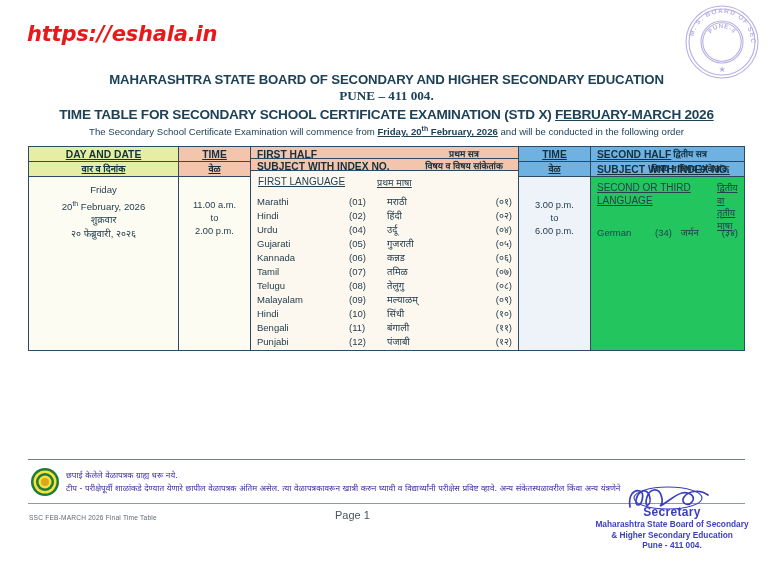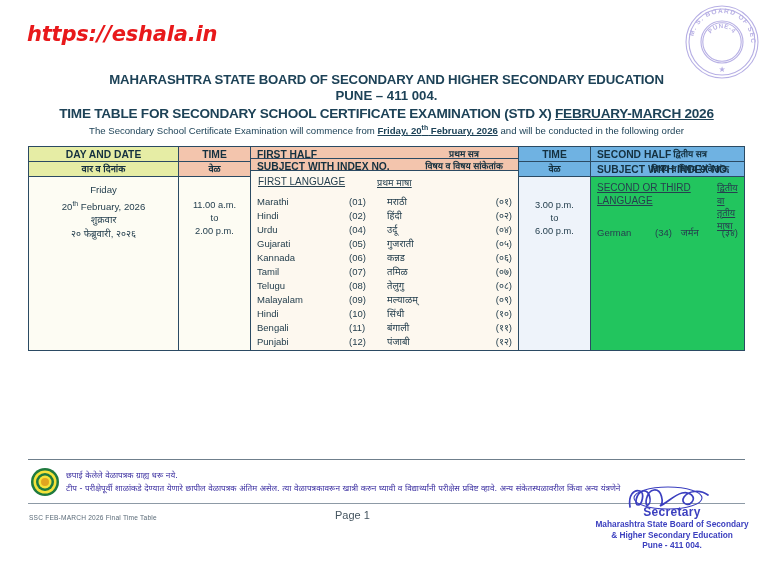--- a/index.html
+++ b/index.html
@@ -20,21 +20,21 @@
     font-size:21px; color:#e8191b;
     letter-spacing:-0.2px;
   }
 
   
   .seal { position:absolute; left:676px; top:2px; width:92px; height:80px; opacity:.62; }
 
   
   .hdr { position:absolute; left:0; top:72px; width:773px; text-align:center; }
   .hdr .l1 { font-size:13.2px; font-weight:bold; letter-spacing:-0.15px; color:#1d4257; }
-  .hdr .l2 { font-size:13.2px; font-weight:bold; margin-top:1px; color:#1d4257; }
+  .hdr .l2 { font-size:13.2px; font-weight:bold; margin-top:1px; color:#1d4257;font-family:Liberation Serif, serif; }
   .hdr .l3 { font-size:13.6px; font-weight:bold; margin-top:3px; color:#1d4257; letter-spacing:-0.25px; }
   .hdr .l3 u { text-decoration:underline; }
   .hdr .l4 { font-size:9.6px; margin-top:3px; color:#1d4257; }
   .hdr .l4 b { font-weight:bold; }
   .hdr .l4 u { text-decoration:underline; }
   .sup { font-size:0.72em; vertical-align:super; }
 
   
   .tbl {
     position:absolute; left:28px; top:146px;
@@ -49,21 +49,21 @@
   .c-day  { width:150px; background:#fdfcf3; }
   .c-tm1  { width:72px;  background:#fdfcf3; }
   .c-fh   { width:268px; background:#fdf8ef; }
   .c-tm2  { width:72px;  background:#eef3fa; }
   .c-sh   { flex:1;      background:#22c55e; }
 
   .hcell {
     height:15px; line-height:15px;
     text-align:center; font-size:10.3px; font-weight:bold;
     border-bottom:1.2px solid #2b4a63;
-    color:#14303f; white-space:nowrap; overflow:hidden;
+    color:#14303f; white-space:nowrap; overflow:hidden;text-decoration:underline;
   }
   .hcell.dev { font-size:9.3px; font-weight:bold; }
   .hcell.sub { position:relative; text-align:left; padding:0 6px; }
   .hcell.sub .en { }
   .hcell.sub .mr { position:absolute; right:0; top:0; width:108px; text-align:center; font-size:9px; }
 
   .g-green { background:#e6eda5; }
   .g-peach { background:#f3c5ad; }
   .g-blue  { background:#6fb2e2; }
 

